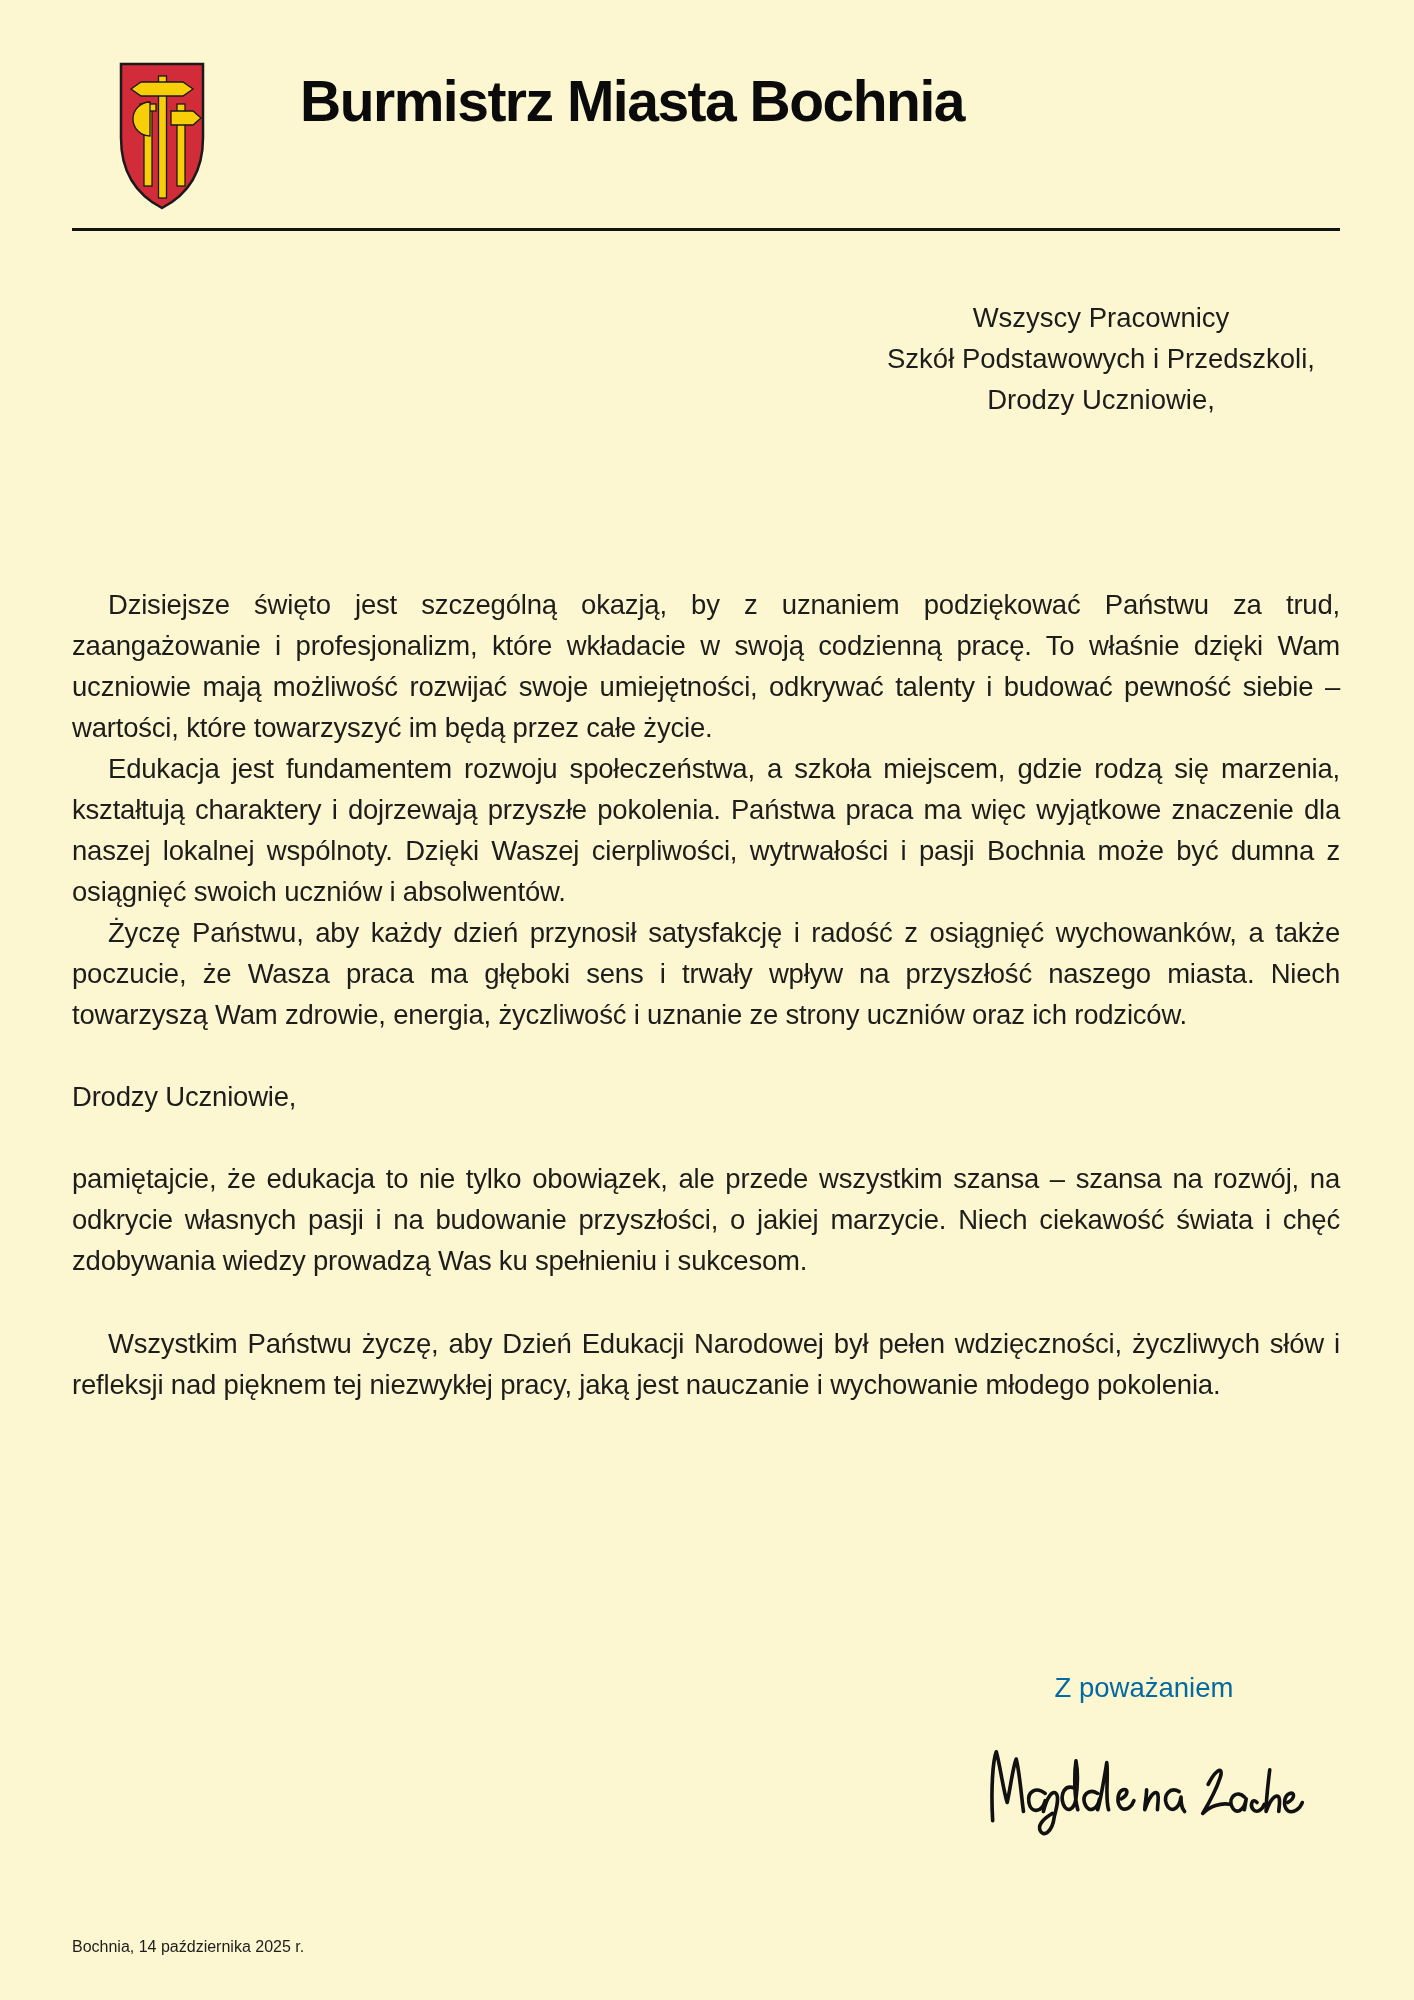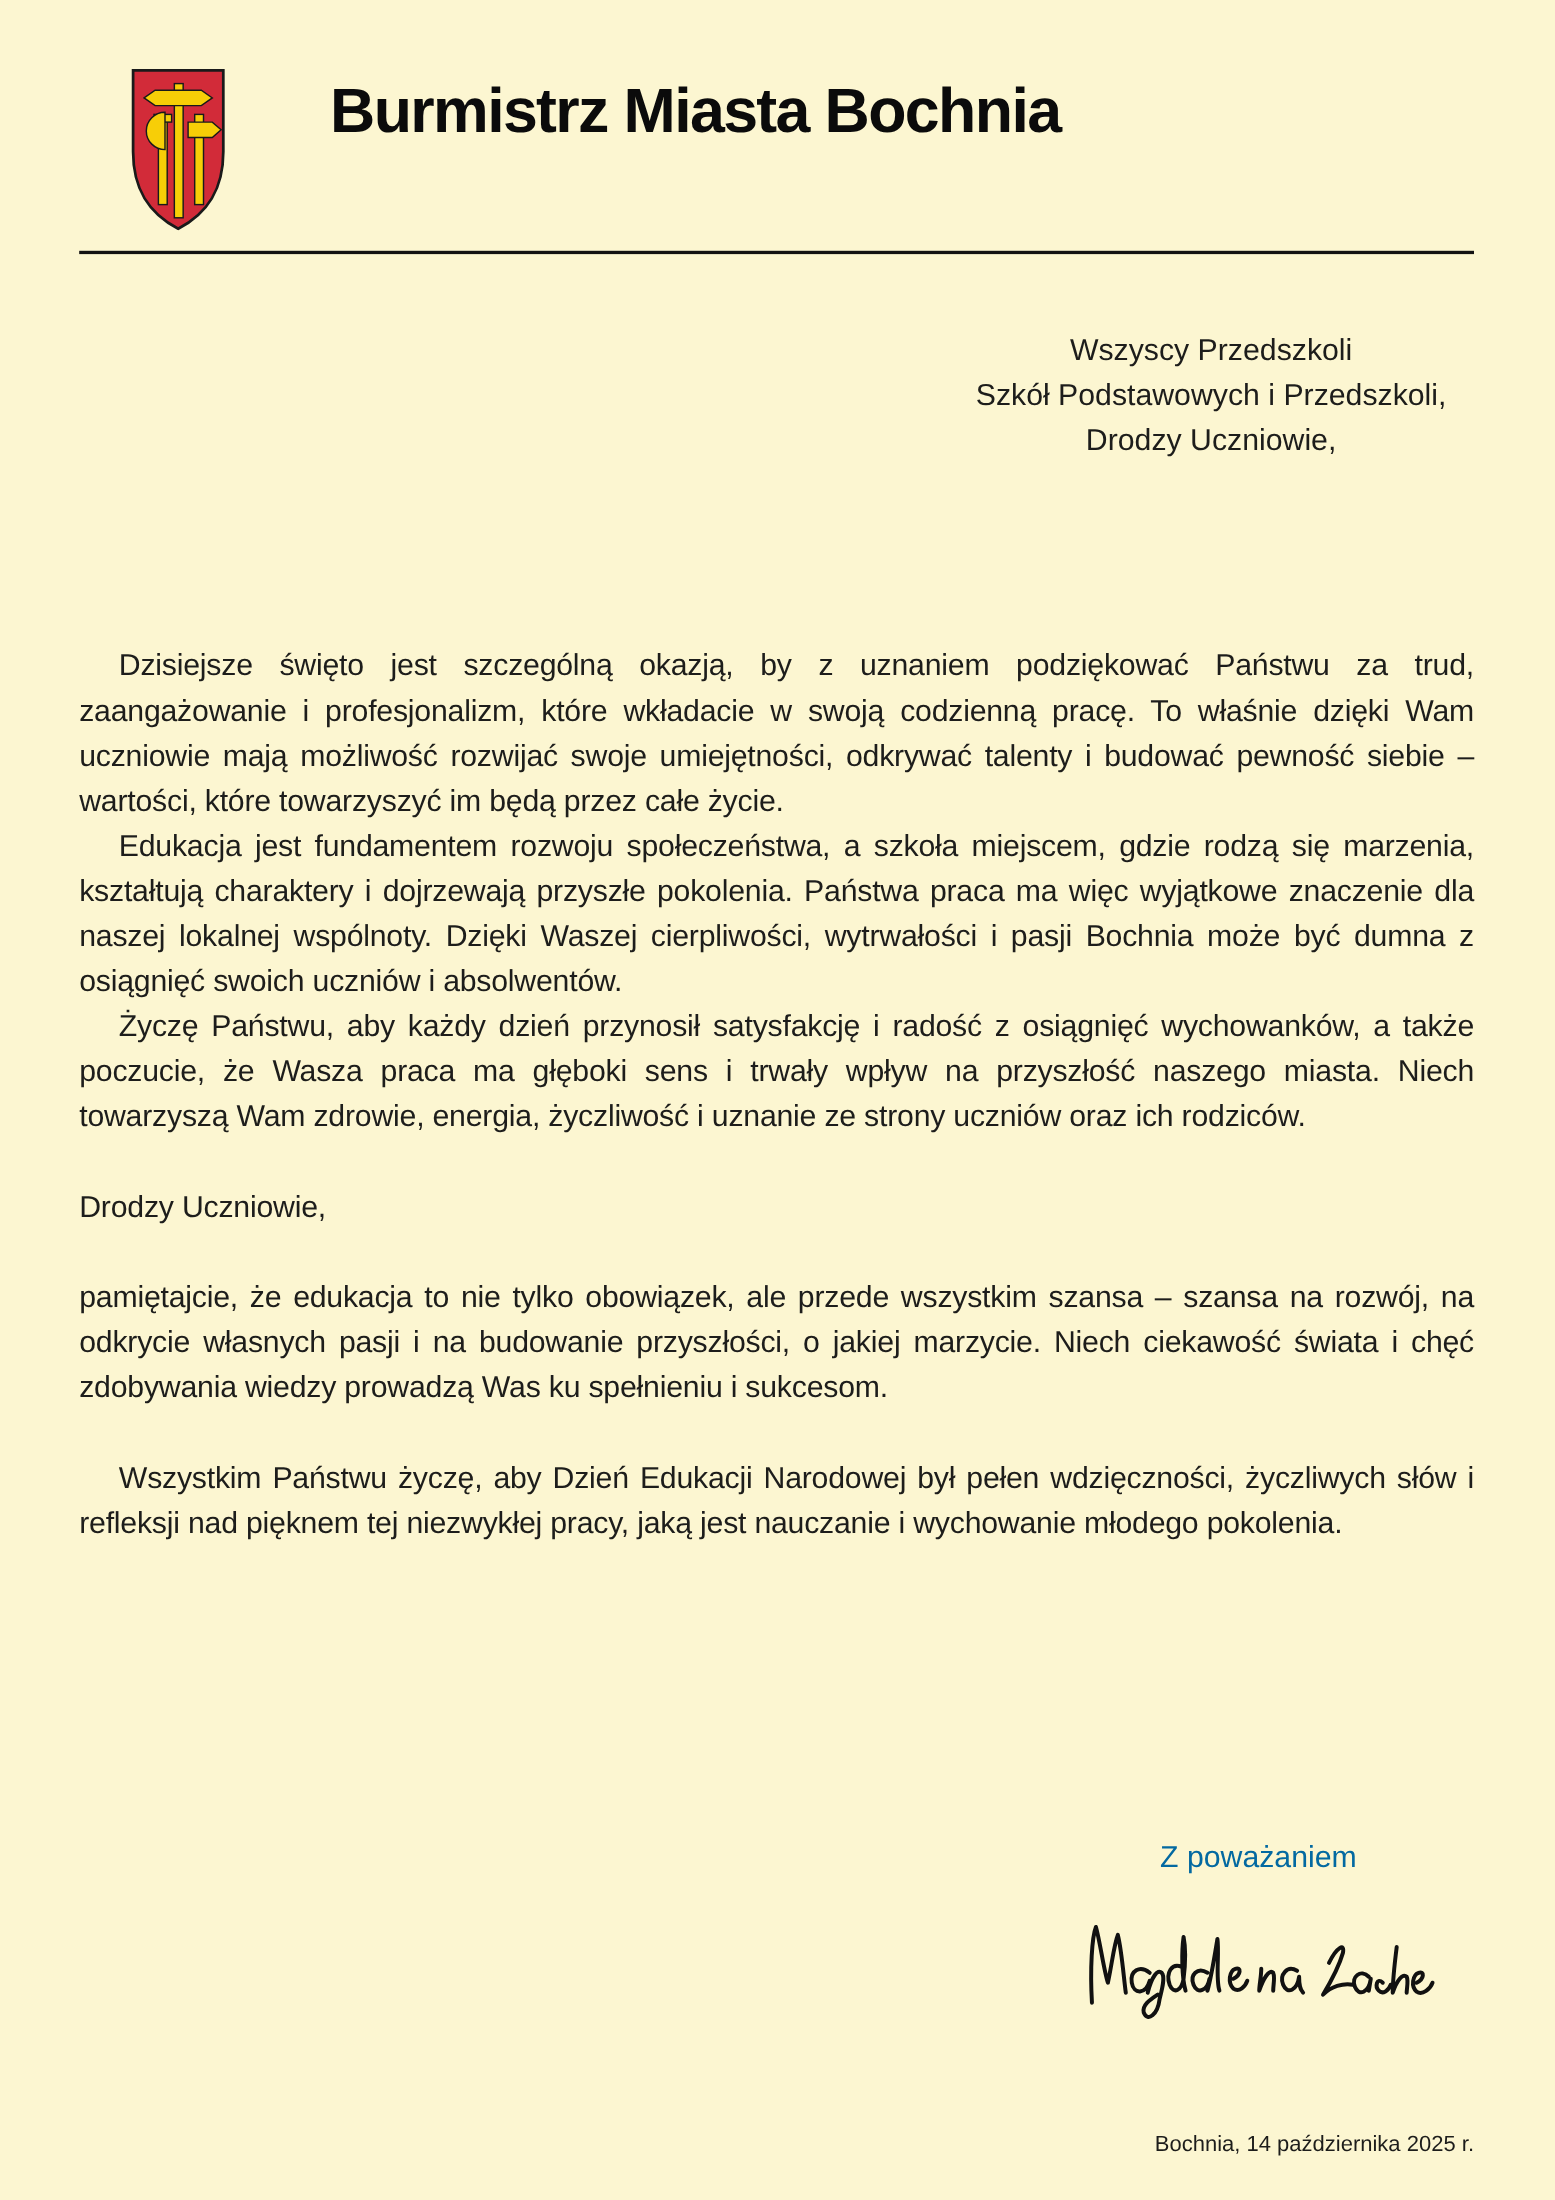--- a/index.html
+++ b/index.html
@@ -50,21 +50,21 @@
   .valediction{
     position:absolute;top:1672px;right:70px;width:400px;
     text-align:center;font-size:27.5px;color:#0369a1;
   }
   .signature{position:absolute;left:980px;top:1732px;width:335px;height:112px;}
   .signature svg{width:100%;height:100%;}
 
   
   .date-line{
     position:absolute;left:72px;top:1938px;width:1268px;
-    text-align:right;font-size:20px;color:#1d1d1b;
+    text-align:left;font-size:16px;color:#1d1d1b;
   }
 </style>
 </head>
 <body>
 
 <div class="page">
 
   <div class="coat">
     <svg viewBox="0 0 90 152" xmlns="http://www.w3.org/2000/svg" aria-hidden="true">
 
@@ -80,21 +80,21 @@
       <rect x="41.5" y="16" width="8" height="122" fill="#f7ce07" stroke="#1a1a1a" stroke-width="1.3"></rect>
       <polygon points="14,29 24,22 66,22 76,29 66,36 24,36" fill="#f7ce07" stroke="#1a1a1a" stroke-width="1.3"></polygon>
     </svg>
   </div>
 
   <div class="page-title">Burmistrz Miasta Bochnia</div>
 
   <div class="header-divider"></div>
 
   <div class="salutation">
-    <div>Wszyscy Przedszkoli</div>
+    <div>Wszyscy Pracownicy</div>
     <div>Szkół Podstawowych i Przedszkoli,</div>
     <div>Drodzy Uczniowie,</div>
   </div>
 
   <div class="letter-body">
     <p class="indent">Dzisiejsze święto jest szczególną okazją, by z uznaniem podziękować Państwu za trud, zaangażowanie i profesjonalizm, które wkładacie w swoją codzienną pracę. To właśnie dzięki Wam uczniowie mają możliwość rozwijać swoje umiejętności, odkrywać talenty i budować pewność siebie – wartości, które towarzyszyć im będą przez całe życie.</p>
     <p class="indent">Edukacja jest fundamentem rozwoju społeczeństwa, a szkoła miejscem, gdzie rodzą się marzenia, kształtują charaktery i dojrzewają przyszłe pokolenia. Państwa praca ma więc wyjątkowe znaczenie dla naszej lokalnej wspólnoty. Dzięki Waszej cierpliwości, wytrwałości i pasji Bochnia może być dumna z osiągnięć swoich uczniów i absolwentów.</p>
     <p class="indent">Życzę Państwu, aby każdy dzień przynosił satysfakcję i radość z osiągnięć wychowanków, a także poczucie, że Wasza praca ma głęboki sens i trwały wpływ na przyszłość naszego miasta. Niech towarzyszą Wam zdrowie, energia, życzliwość i uznanie ze strony uczniów oraz ich rodziców.</p>
     <p class="students-heading">Drodzy Uczniowie,</p>
     <p class="students-paragraph">pamiętajcie, że edukacja to nie tylko obowiązek, ale przede wszystkim szansa – szansa na rozwój, na odkrycie własnych pasji i na budowanie przyszłości, o jakiej marzycie. Niech ciekawość świata i chęć zdobywania wiedzy prowadzą Was ku spełnieniu i sukcesom.</p>

